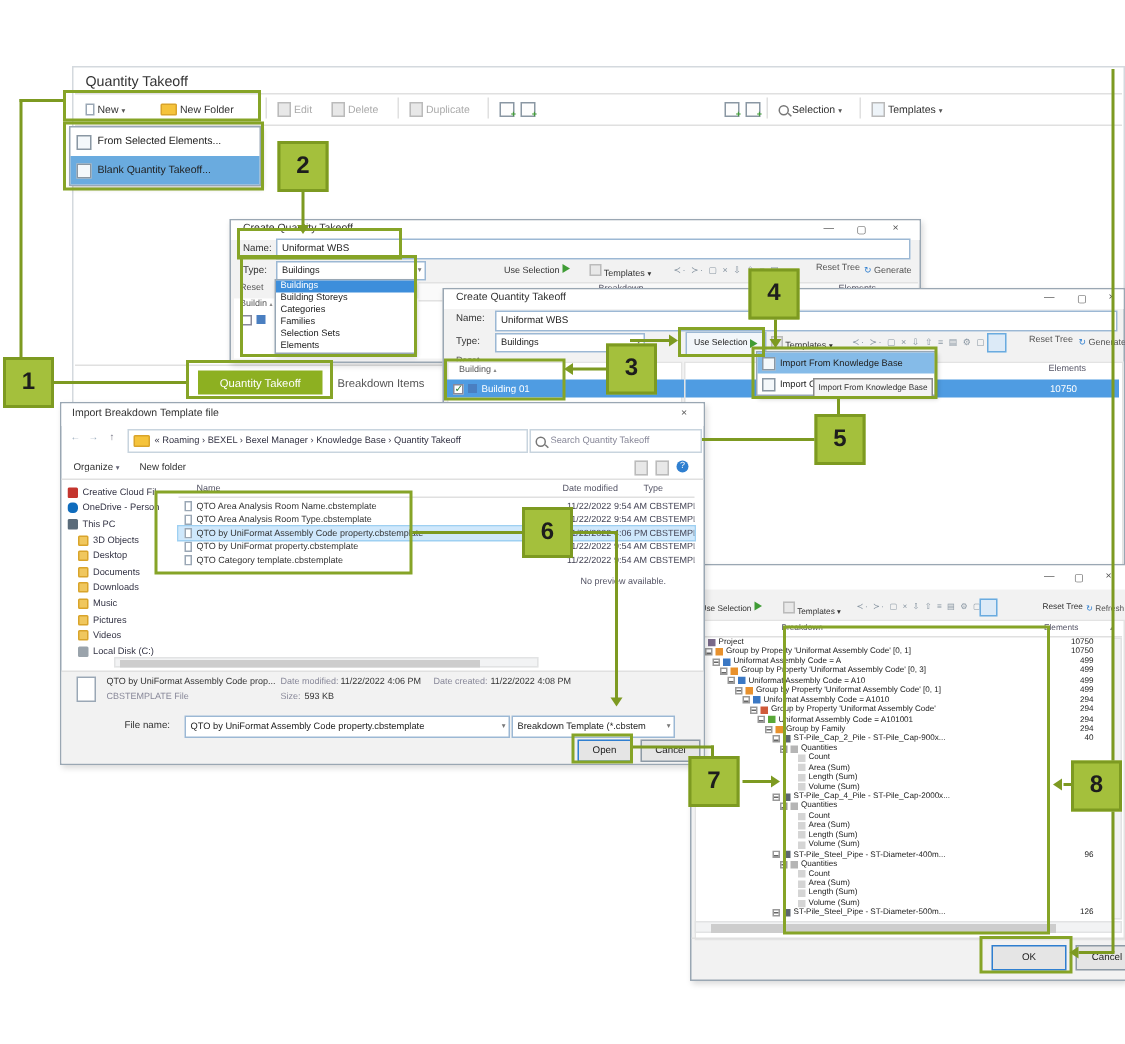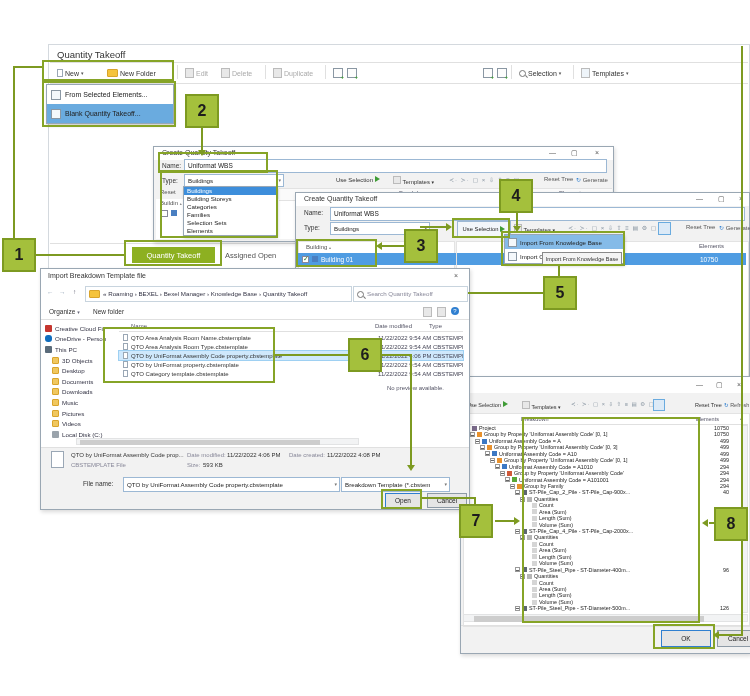--- a/index.html
+++ b/index.html
@@ -140,21 +140,21 @@
       <span>Templates</span>
       <span style="font-size:5px;color:#555;">▾</span>
     </div>
     <div class="sep" style="left:1px;top:38px;width:698px;height:1px;"></div>
 
     <div class="sep" style="left:1px;top:198px;width:698px;height:1px;"></div>
     <div class="tab-on" style="left:83px;top:202px;width:83px;height:16px;">
       <span>Quantity Takeoff</span>
     </div>
     <div class="tab-off" style="left:176px;top:206px;">
-      <span>Assigned Open</span>
+      <span>Breakdown Items</span>
     </div>
   </div>
 
   <div class="menu" style="left:46px;top:84px;width:126px;">
 
       <div class="mi">
         <span class="micon"></span>
         <span style="white-space:nowrap;">From Selected Elements...</span>
       </div>
 

